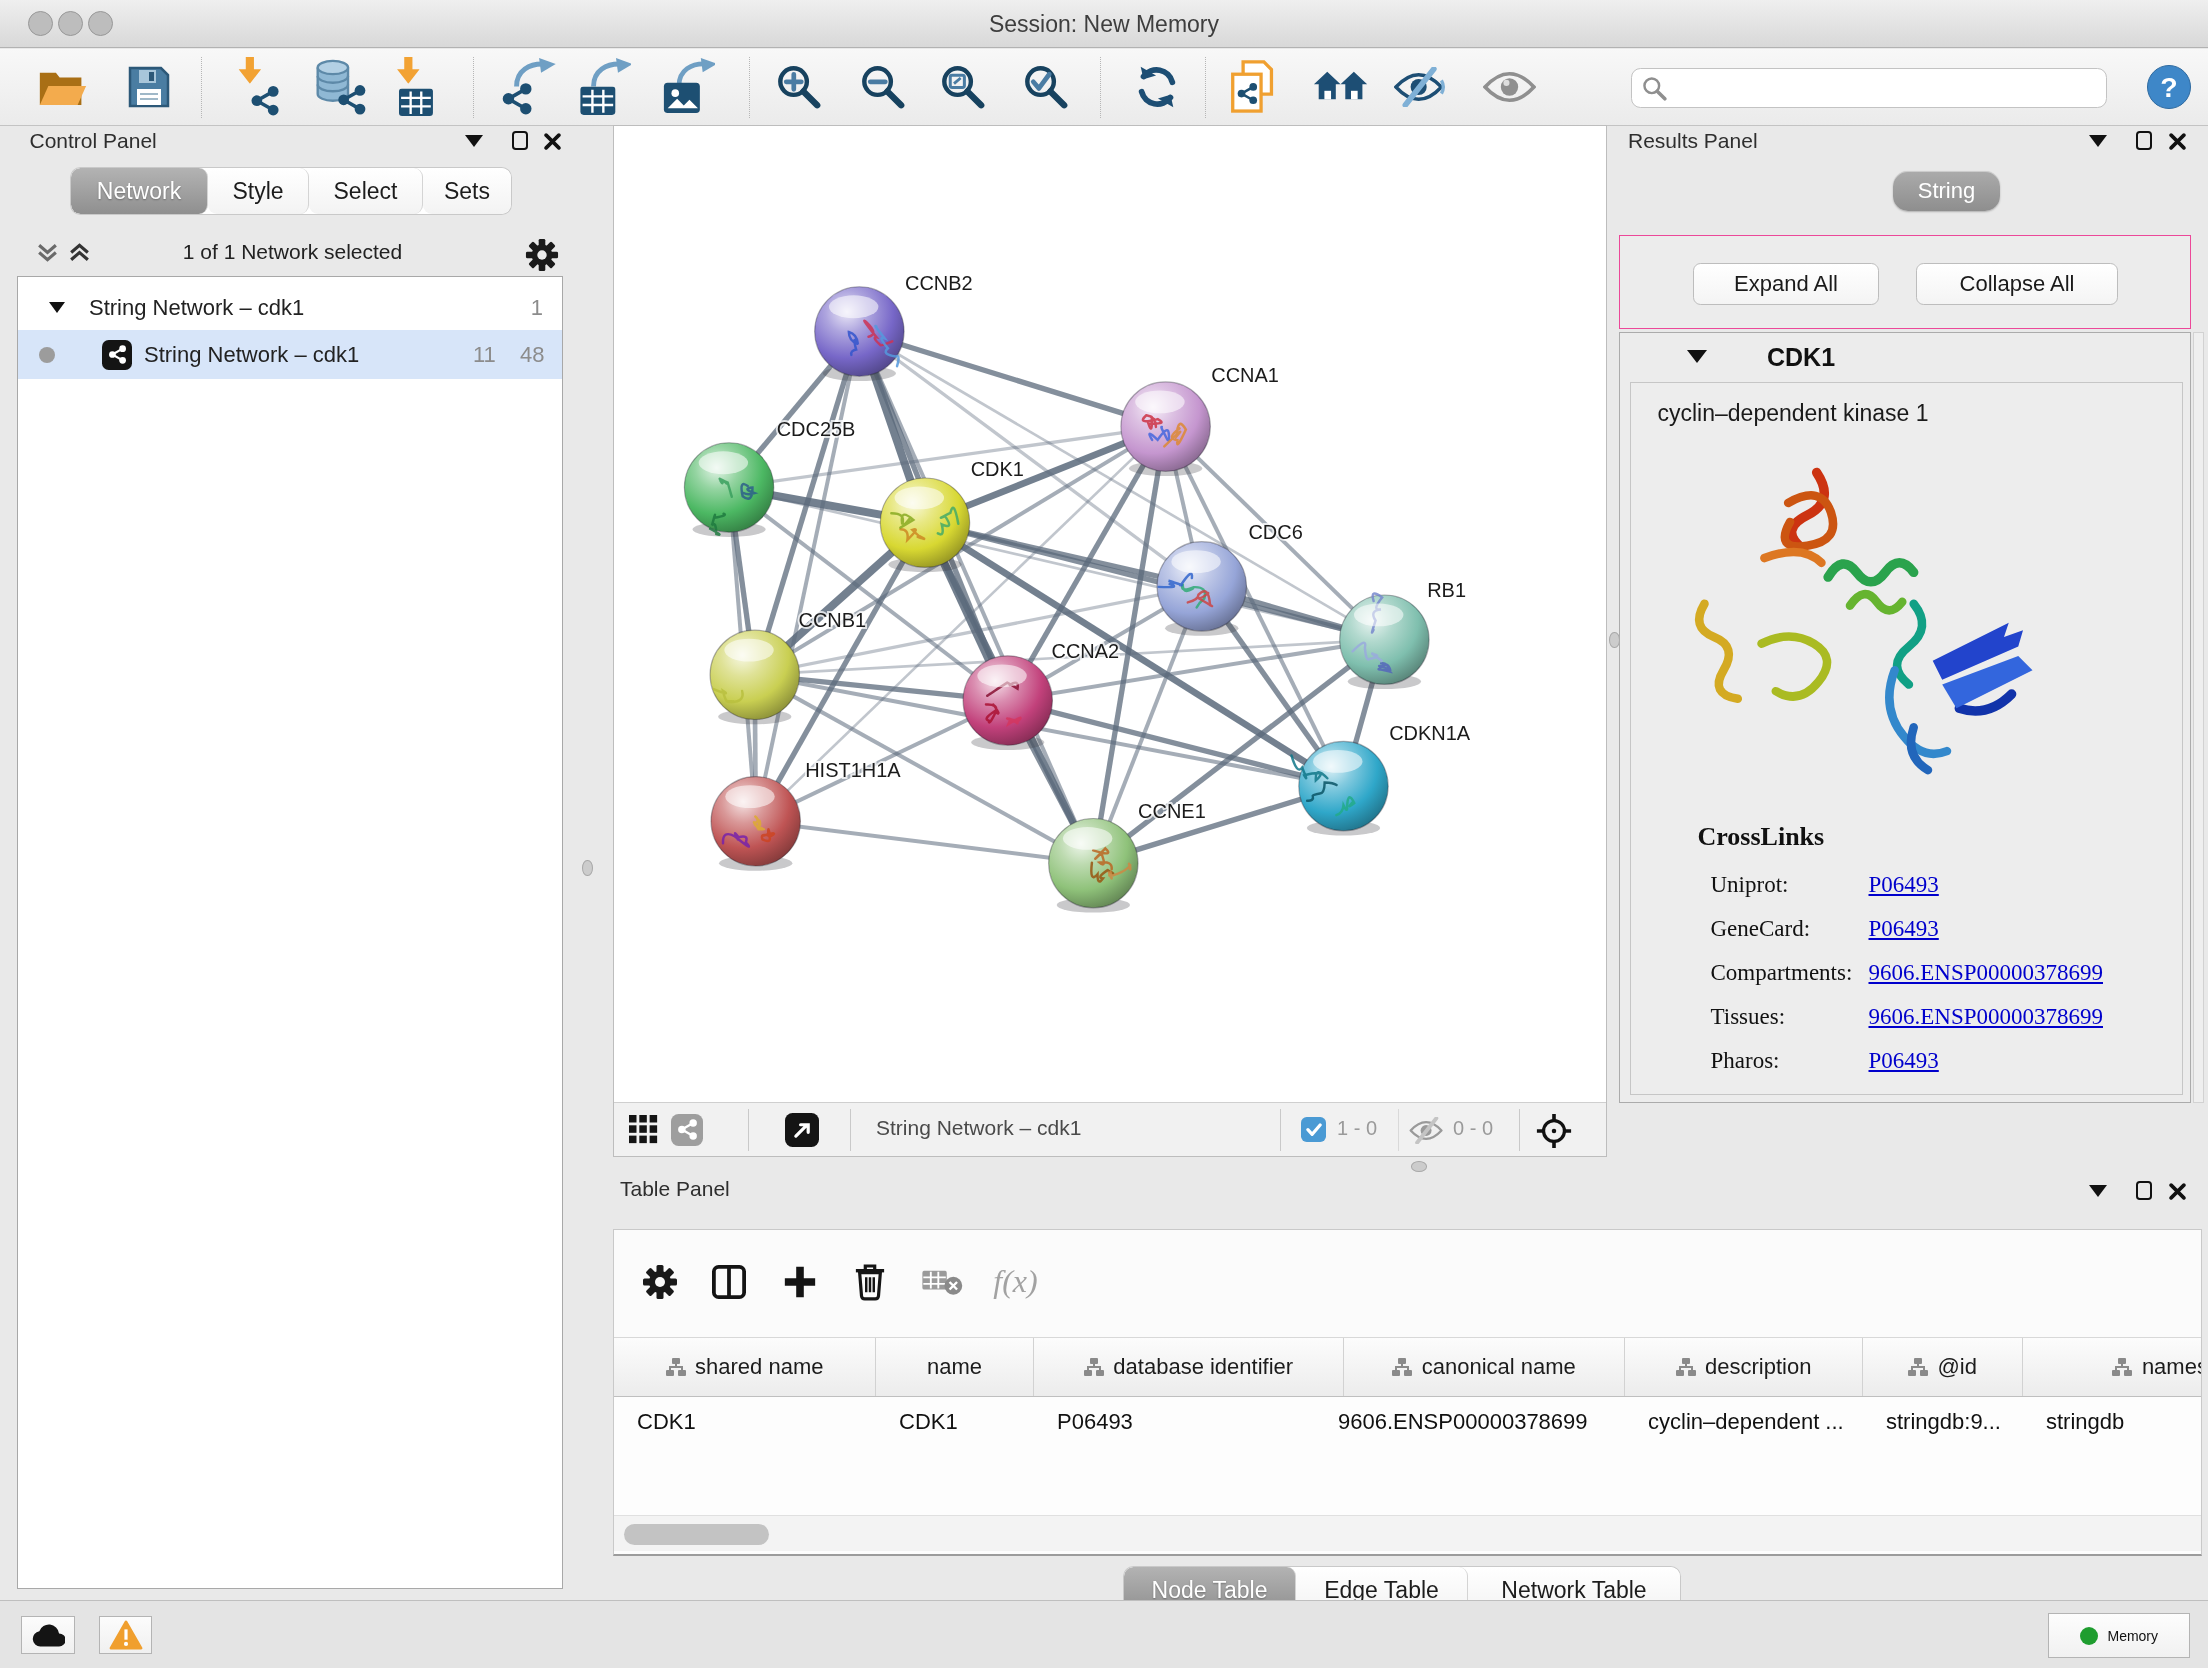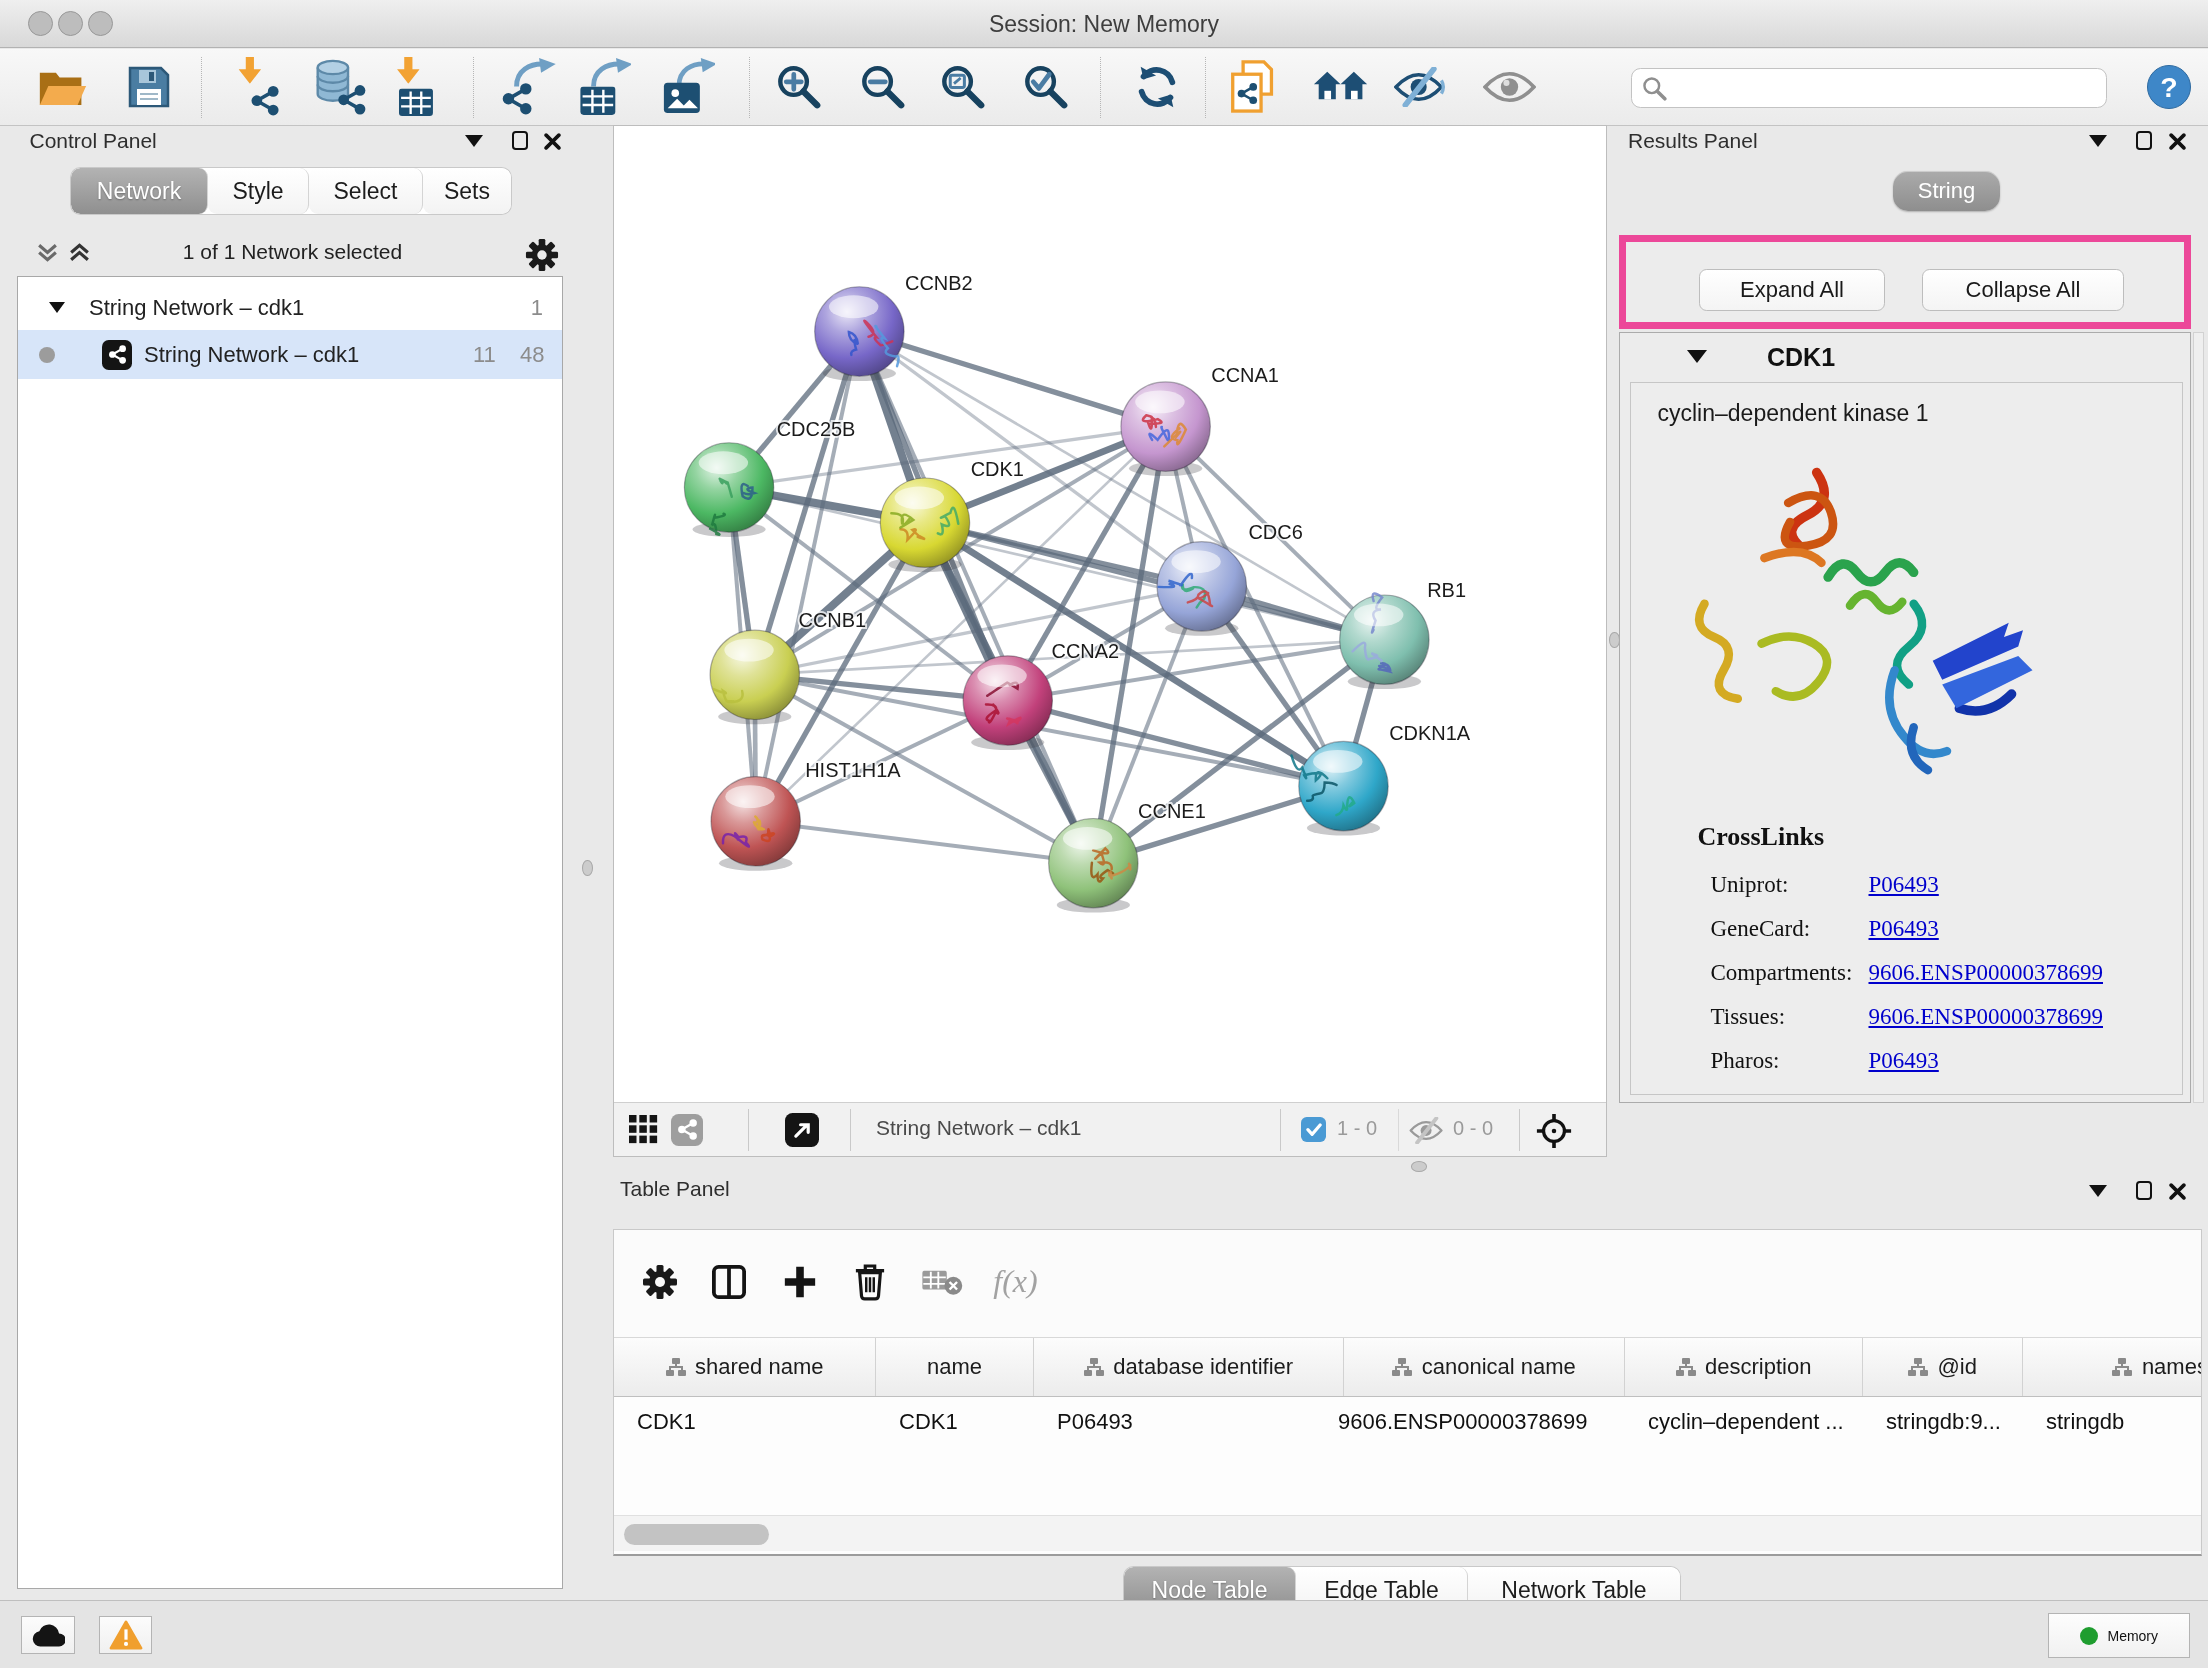--- a/index.html
+++ b/index.html
@@ -53,21 +53,21 @@
   .ntnum{position:absolute;top:14.3px;font-size:20px;color:#9a9a9a;}
   .node-label{font-size:21px;fill:#1b1b1b;font-family:"Liberation Sans",sans-serif;
     paint-order:stroke;stroke:#ffffff;stroke-width:4px;stroke-opacity:.75;}
   
   .dotv{position:absolute;width:10.5px;height:16px;border-radius:50%;background:#cccccc;border:1px solid #a8a8a8;}
   .doth{position:absolute;width:16px;height:10.5px;border-radius:50%;background:#cccccc;border:1px solid #a8a8a8;}
   
   .rtab{position:absolute;left:1851px;top:171px;width:107px;height:40px;border-radius:15px;
     background:linear-gradient(#ababab,#8e8e8e);color:#fff;font-size:22px;display:flex;align-items:center;justify-content:center;
     box-shadow:inset 0 1px 0 rgba(255,255,255,.4),0 1px 1.9px rgba(0,0,0,.25);margin-left:42px;}
-  .rbox1{position:absolute;left:1619px;top:235px;width:572px;height:94px;border:7px solid #ec4899;background:#ececec;}
+  .rbox1{position:absolute;left:1619px;top:235px;width:572px;height:94px;border:1px solid #ec4899;background:#ececec;}
   .rbtn{position:absolute;top:27px;height:42px;border-radius:7.6px;border:1px solid #bdbdbd;
     background:linear-gradient(#ffffff,#f4f4f4);font-size:22px;color:#1a1a1a;display:flex;align-items:center;justify-content:center;}
   .rbox2{position:absolute;left:1619px;top:332px;width:572px;height:771px;border:1px solid #ababab;background:#ececec;}
   .gene-name{position:absolute;left:147px;top:9.5px;font-size:25px;font-weight:bold;color:#111;}
   .rinner{position:absolute;left:9.5px;top:49px;width:553px;height:713px;border:1px solid #c6c6c6;background:#ededed;}
   .gene-desc{position:absolute;left:27px;top:17px;font-size:23px;color:#1a1a1a;}
   .xl-title{position:absolute;left:67px;top:439px;font-family:"Liberation Serif",serif;font-size:26px;font-weight:bold;color:#111;}
   .xrows{position:absolute;left:80px;top:480px;}
   .xrow{height:44px;display:flex;align-items:center;font-family:"Liberation Serif",serif;font-size:23px;}
   .xlabel{width:158px;color:#111;font-family:Liberation Serif, serif;}

